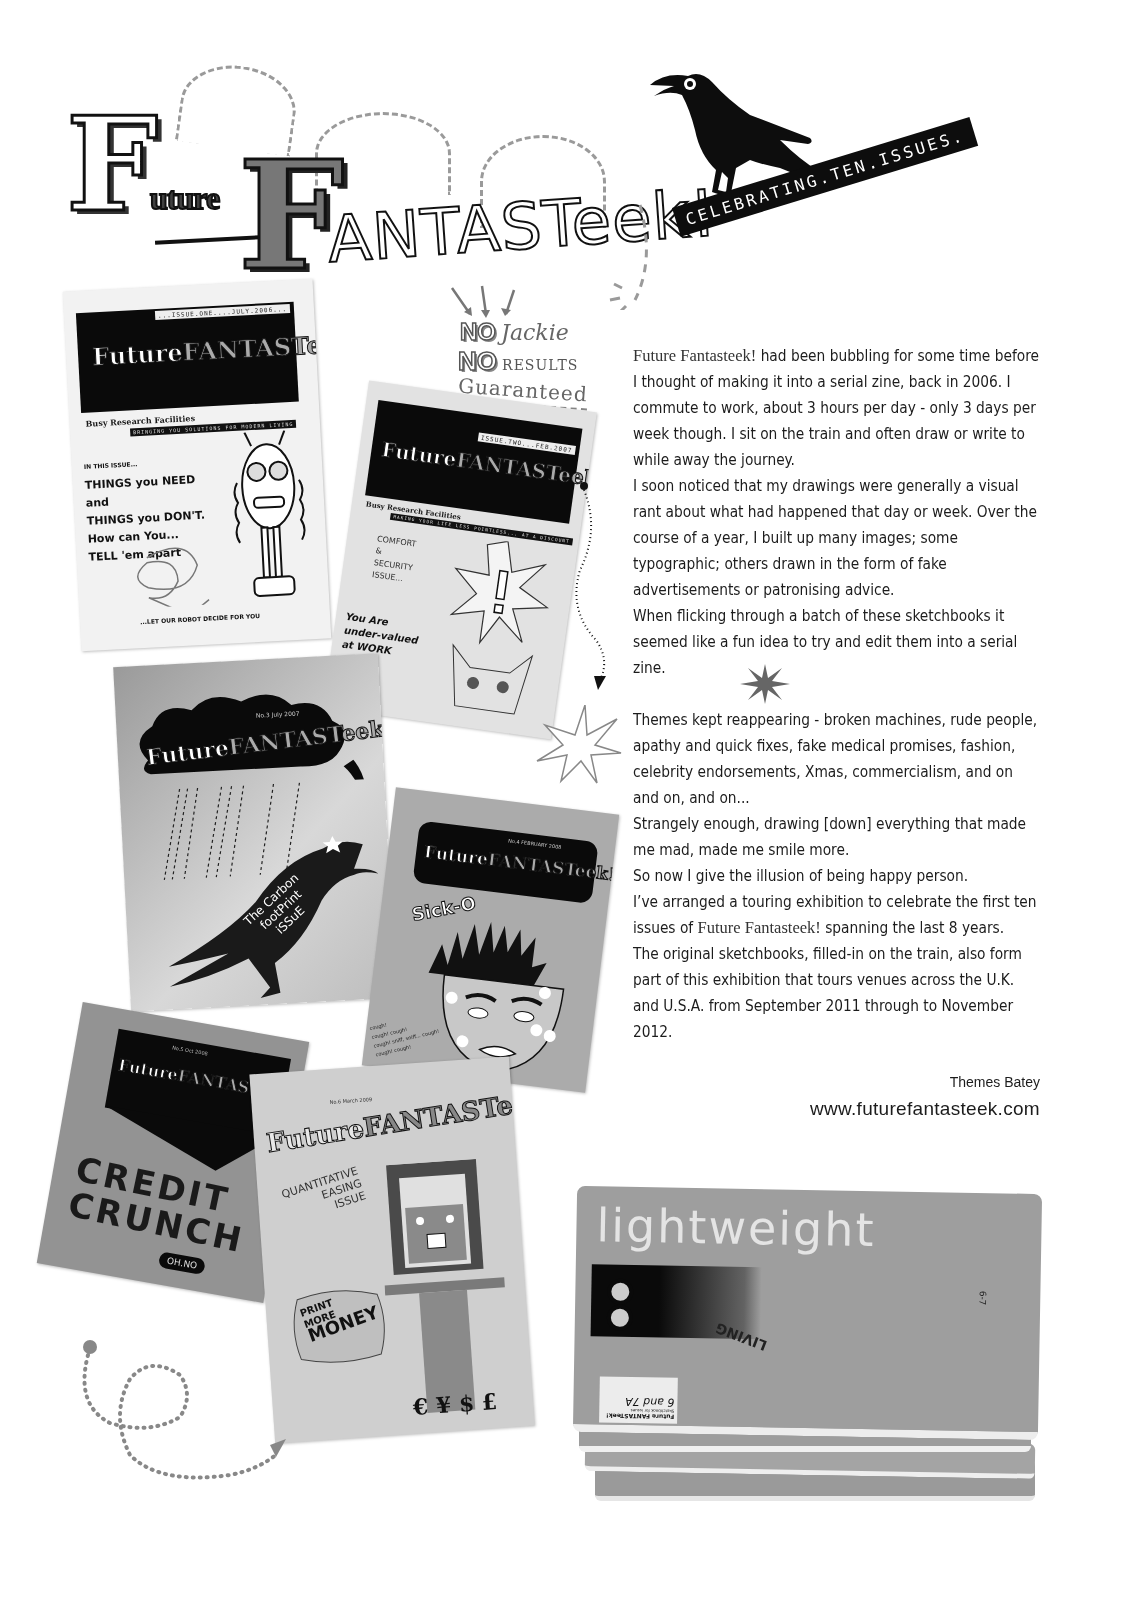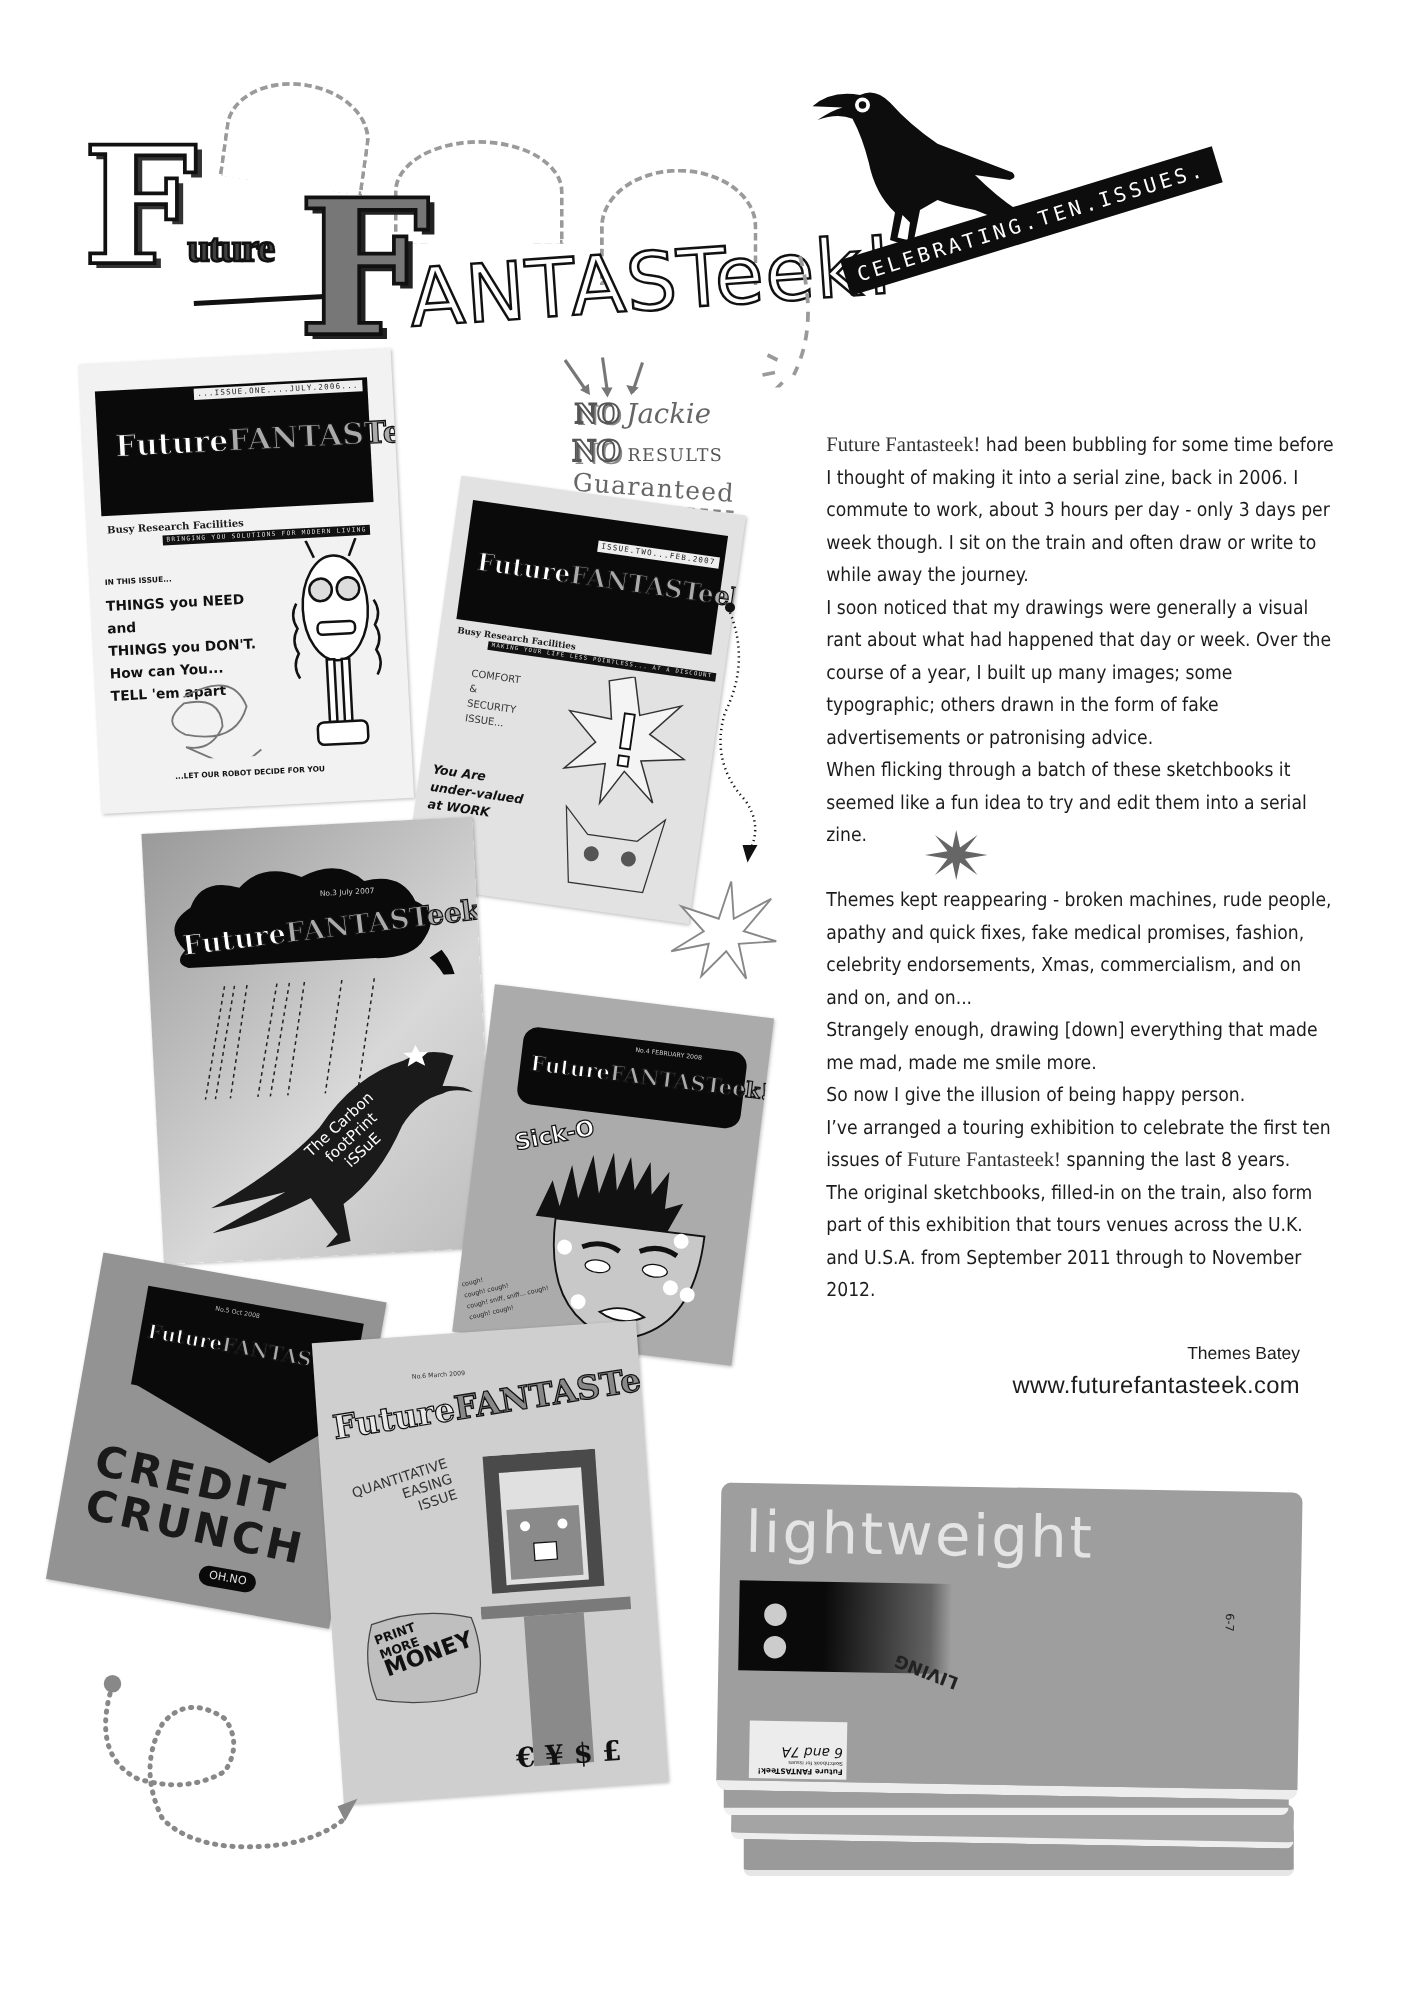--- a/index.html
+++ b/index.html
@@ -16,33 +16,33 @@
   .dash-arc { position: absolute; border: 3px dashed #9a9a9a; border-bottom: none; border-left-color: #9a9a9a; border-radius: 50% 50% 0 0; }
 
   
   .crow { left: 640px; top: 60px; width: 200px; height: 160px; }
 
   
   .tape { left: 672px; top: 208px; background: #0d0d0d; color: #fff; font-family: "DejaVu Sans Mono", monospace; font-size: 16px; letter-spacing: 3px; padding: 6px 10px 5px; transform: rotate(-17deg); transform-origin: left top; white-space: nowrap; }
 
   
   .slogan { left: 448px; top: 290px; width: 160px; height: 140px; }
-  .slogan .no { font-family: Liberation Serif, serif; font-weight: bold; color: #fff; -webkit-text-stroke: 1.5px #555; text-shadow: 2px 2px 0 #888; }
+  .slogan .no { font-family: Liberation Sans, sans-serif; font-weight: bold; color: #fff; -webkit-text-stroke: 1.5px #555; text-shadow: 2px 2px 0 #888; }
   .slogan .script { font-family: "DejaVu Serif", serif; font-style: italic; color: #666; }
 
   
   .cover { position: absolute; box-shadow: 1px 1px 3px rgba(0,0,0,0.25); overflow: hidden; }
   .mini-logo { font-family: "DejaVu Serif", serif; font-weight: bold; white-space: nowrap; }
   .mini-logo .a { color: #fff; -webkit-text-stroke: 1px #111; }
   .mini-logo .b { color: #aaa; -webkit-text-stroke: 1px #111; }
   .issue-tag { font-family: "DejaVu Sans Mono", monospace; font-size: 6px; background: #eee; color: #222; padding: 1px 3px; letter-spacing: 1px; white-space: nowrap; }
   .hand { font-family: "DejaVu Sans", sans-serif; font-weight: bold; color: #111; }
 
   
-  .article { left: 633px; top: 343px; width: 410px; font-family: "DejaVu Sans Condensed", "Liberation Sans", sans-serif; font-size: 15.3px; line-height: 26px; color: #1c1c1c; margin-left: 28px; }
+  .article { left: 633px; top: 343px; width: 410px; font-family: "DejaVu Sans Condensed", "Liberation Sans", sans-serif; font-size: 15.3px; line-height: 26px; color: #1c1c1c; }
   .article p { margin: 0; }
   .article .ff { font-family: "Liberation Serif", serif; font-size: 16.5px; color: #333; }
   .article .gap { height: 26px; }
   .signature { left: 633px; top: 1074px; width: 407px; text-align: right; font-family: "Liberation Sans", sans-serif; font-size: 14px; color: #1c1c1c; }
   .website { left: 633px; top: 1098px; width: 407px; text-align: right; font-family: "Liberation Sans", sans-serif; font-size: 19px; letter-spacing: 0.3px; color: #1c1c1c; }
 
   
   .books { left: 565px; top: 1190px; width: 480px; height: 330px; }
   .book-title { position: absolute; left: 20px; top: 12px; font-family: "DejaVu Sans", sans-serif; font-size: 46px; letter-spacing: 2px; color: #e4e4e4; white-space: nowrap; }
 </style>

